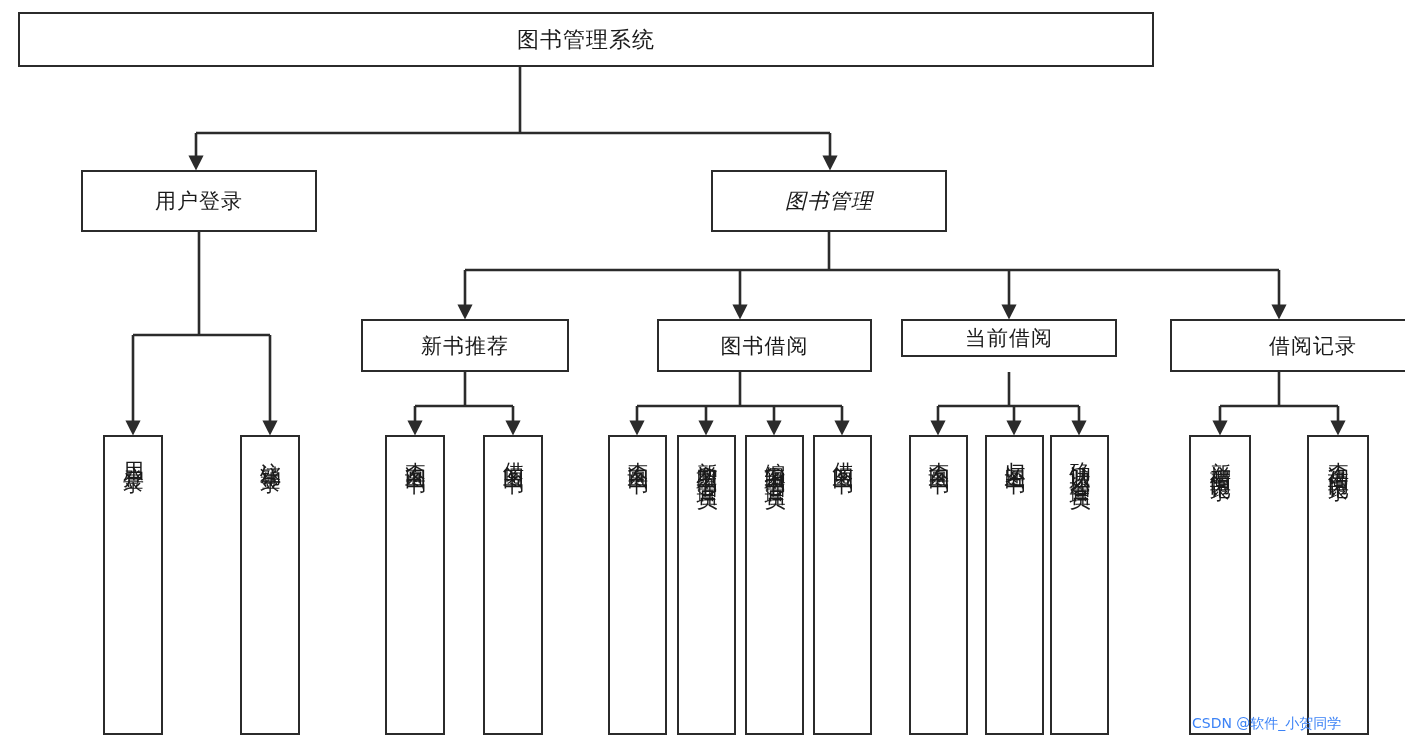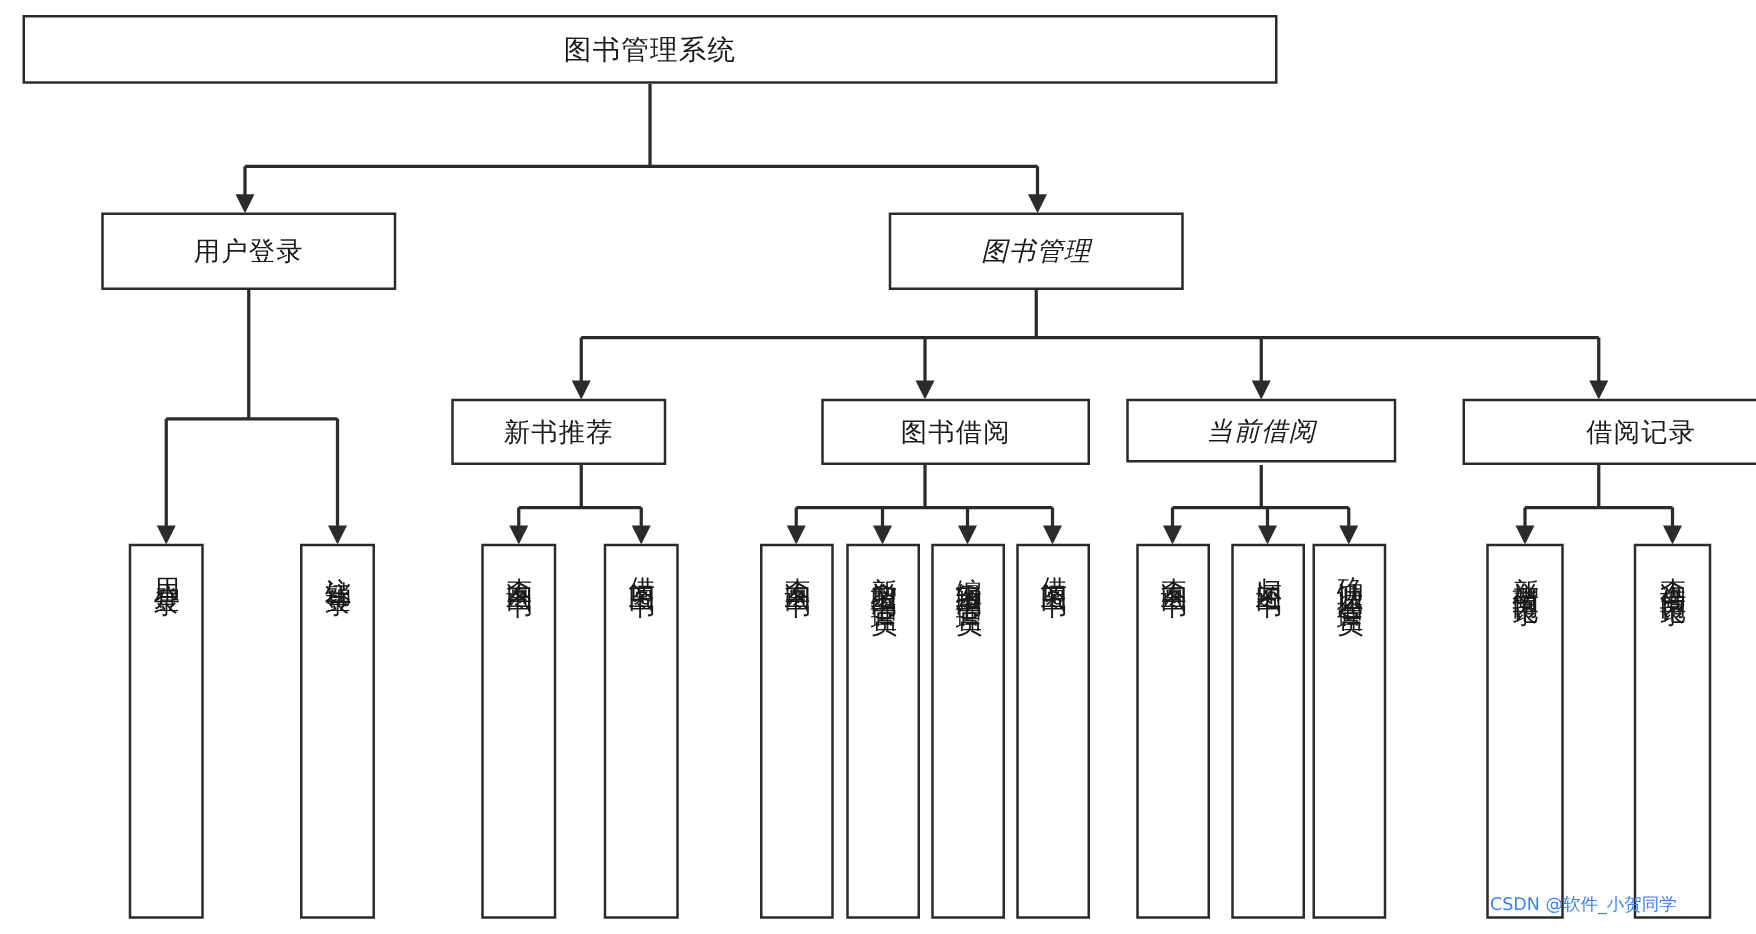--- a/index.html
+++ b/index.html
@@ -112,38 +112,38 @@
       <path d="M 1014 406 L 1014 428" marker-end="url(#arrow)"></path>
       <path d="M 1079 406 L 1079 428" marker-end="url(#arrow)"></path>
 
       <path d="M 1279 372 L 1279 406"></path>
       <path d="M 1220 406 L 1338 406"></path>
       <path d="M 1220 406 L 1220 428" marker-end="url(#arrow)"></path>
       <path d="M 1338 406 L 1338 428" marker-end="url(#arrow)"></path>
     </g>
   </svg>
 
-  <div class="node horiz root" style="left:18px; top:12px; width:1004px; height:55px;text-align:right;">
+  <div class="node horiz root" style="left:18px; top:12px; width:1136px; height:55px;text-align:right;">
     <span>图书管理系统</span>
   </div>
 
   <div class="node horiz" style="left:81px; top:170px; width:236px; height:62px;">
     <span>用户登录</span>
   </div>
   <div class="node horiz" style="left:711px; top:170px; width:236px; height:62px;font-style:italic;">
     <span>图书管理</span>
   </div>
 
-  <div class="node horiz" style="left:361px; top:319px; width:172px; height:53px;">
+  <div class="node horiz" style="left:361px; top:319px; width:208px; height:53px;">
     <span>新书推荐</span>
   </div>
   <div class="node horiz" style="left:633px; top:319px; width:215px; height:53px;margin-left:24px;">
     <span>图书借阅</span>
   </div>
-  <div class="node horiz" style="left:901px; top:319px; width:216px; height:51px;font-style:italic;">
+  <div class="node horiz" style="left:901px; top:319px; width:216px; height:38px;">
     <span>当前借阅</span>
   </div>
   <div class="node horiz" style="left:1170px; top:319px; width:248px; height:53px;padding-left:38px;">
     <span>借阅记录</span>
   </div>
 
   <div class="node vert" style="left:103px; top:435px; width:60px; height:300px;">
     <span class="vtext">用户登录</span>
   </div>
   <div class="node vert" style="left:240px; top:435px; width:60px; height:300px;">

